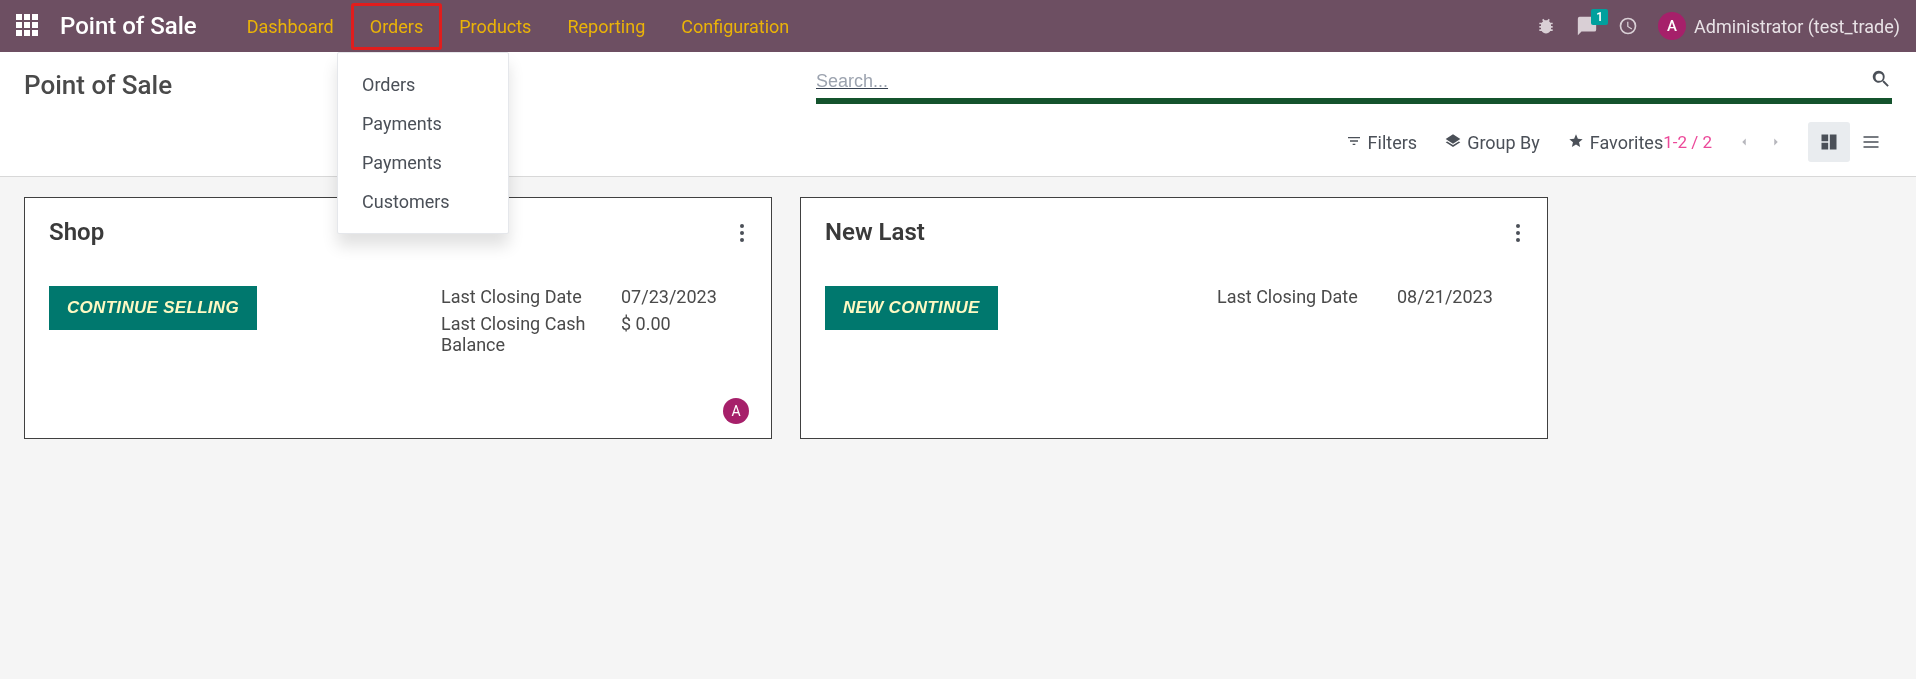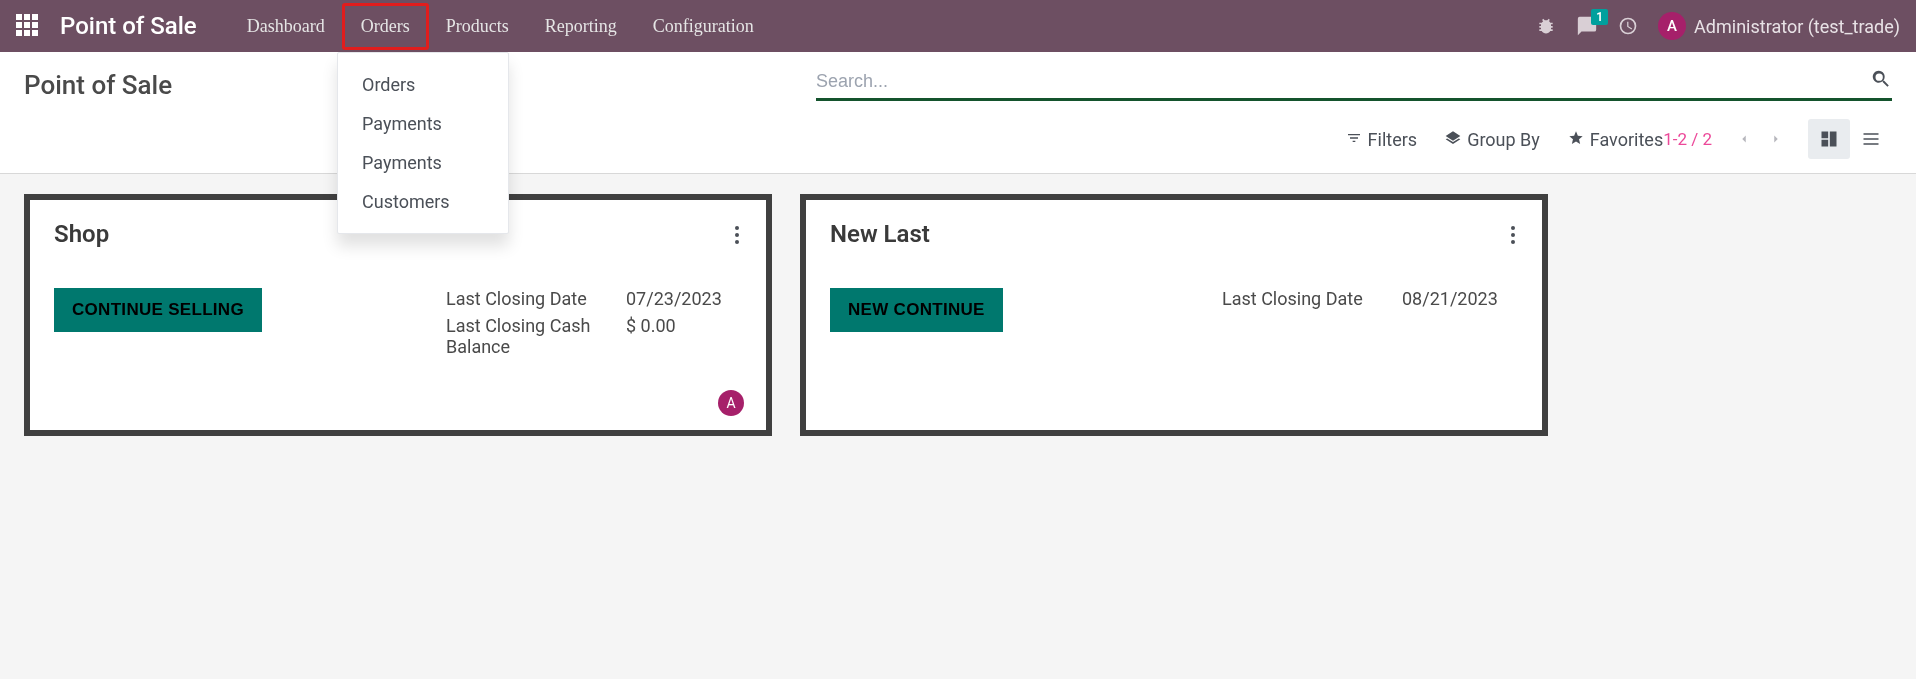--- a/index.html
+++ b/index.html
@@ -33,26 +33,25 @@
     .nav-apps-icon span { background: #fff; }
     .nav-brand {
       font-size: 24px;
       font-weight: 500;
       margin-right: 32px;
       white-space: nowrap;
     }
     .nav-items { display: flex; align-items: center; gap: 0; }
     .nav-item {
       padding: 12px 18px;
-      color: #e5e5e5;
+      color: #eab308;
       font-size: 18px;
       cursor: pointer;
       border-radius: 2px;
       position: relative;
-      font-family: Liberation Serif, serif;
     }
     .nav-item.active-outlined {
       outline: 3px solid #e11d1d;
       outline-offset: -2px;
     }
     .nav-spacer { flex: 1; }
     .nav-right { display: flex; align-items: center; gap: 20px; }
     .nav-icon { position: relative; display:flex; align-items:center; justify-content:center; cursor:pointer; }
     .nav-icon svg { fill: #d9cfd5; }
     .badge-count {
@@ -108,23 +107,24 @@
       gap: 32px;
     }
     .cp-left { flex: 0 0 760px; padding-top: 6px;}
     .cp-title {
       font-size: 26px;
       font-weight: 500;
       color: #4a4a4a;
     }
     .cp-right { flex: 1; display: flex; flex-direction: column; gap: 18px; }
     .search-wrap {
-      border-bottom: 3px solid #14532d;
+      border-bottom: 6px solid #14532d;
       display: flex; align-items: center;
       padding: 4px 0;
+      text-decoration: underline;
     }
     .search-input {
       flex:1;
       border:none; outline:none;
       font-size: 18px;
       color:#374151;
     }
     .search-input::placeholder { color:#9ca3af; }
     .search-icon svg { fill:#4b5058; }
 
@@ -154,48 +154,49 @@
 
     
     .kanban-area {
       padding: 20px 24px;
       display: flex;
       gap: 28px;
     }
     .card {
       flex: 0 0 748px;
       background: #fff;
-      border: 6px solid #404040;
+      border: 1px solid #404040;
       position: relative;
       padding: 20px 24px 16px 24px;
       min-height: 242px;
     }
     .card-title {
       font-size: 24px;
       font-weight: 600;
       color: #3a3a3a;
       margin-bottom: 40px;
     }
     .card-kebab {
       position:absolute; top:18px; right:18px;
       cursor:pointer;
       padding: 8px;
     }
     .card-kebab svg { fill:#4b5058; }
     .card-body { display:flex; align-items:flex-start; gap:0; }
     .card-action-col { flex: 0 0 360px; }
     .card-action-btn {
       background:#00786e;
-      color:#000000;
+      color:#fef9c3;
       border:none;
       padding: 12px 18px;
       font-size: 17px;
       font-weight:700;
       letter-spacing: 0.3px;
       cursor:pointer;
+      font-style:italic;
     }
     .card-info-col { flex:1; display:grid; grid-template-columns: 170px 1fr; row-gap:6px; column-gap: 10px; margin-left: 32px;}
     .info-label { font-size:18px; color:#4a4a4a; }
     .info-value { font-size:18px; color:#4a4a4a; }
     .card-avatar {
       position:absolute;
       right: 22px; bottom: 14px;
       width: 26px; height:26px;
       border-radius:50%;
       background:#a6206a;

